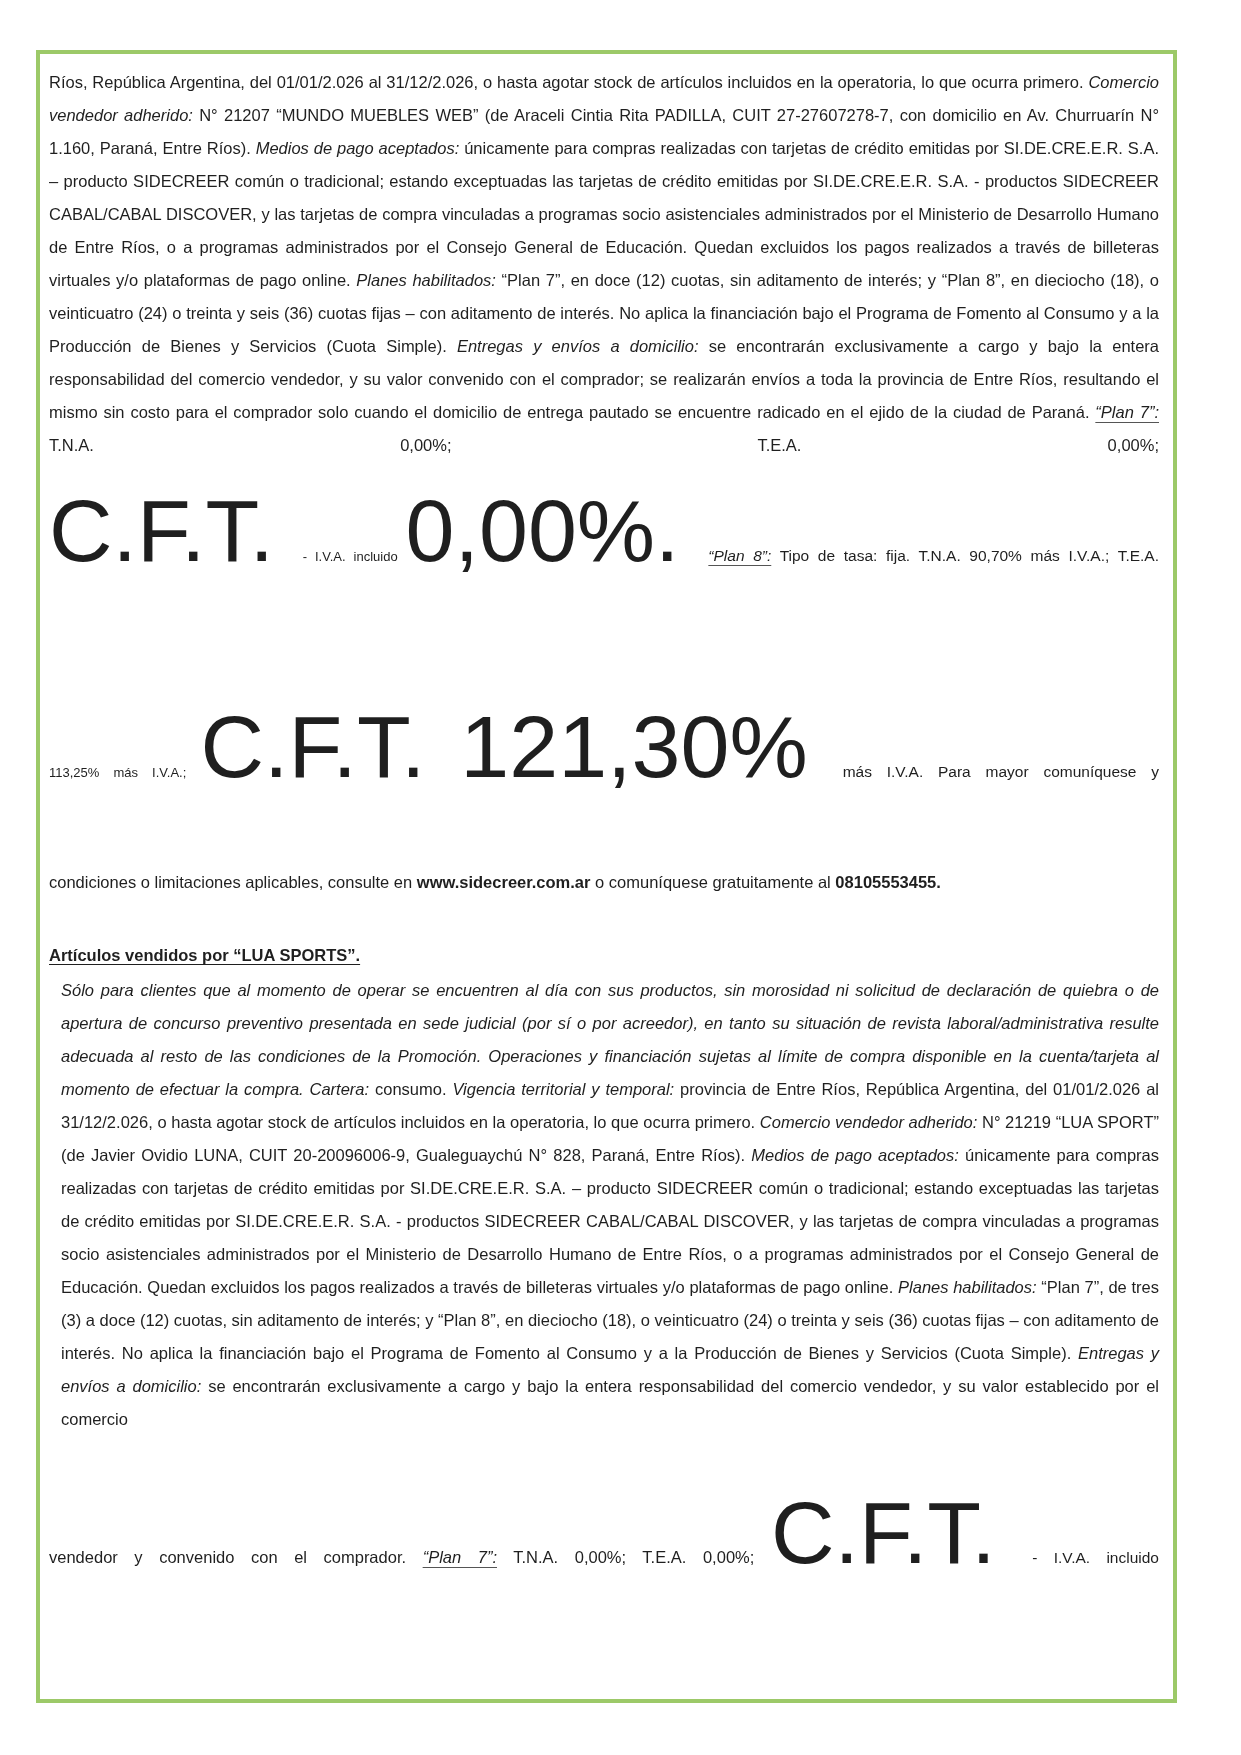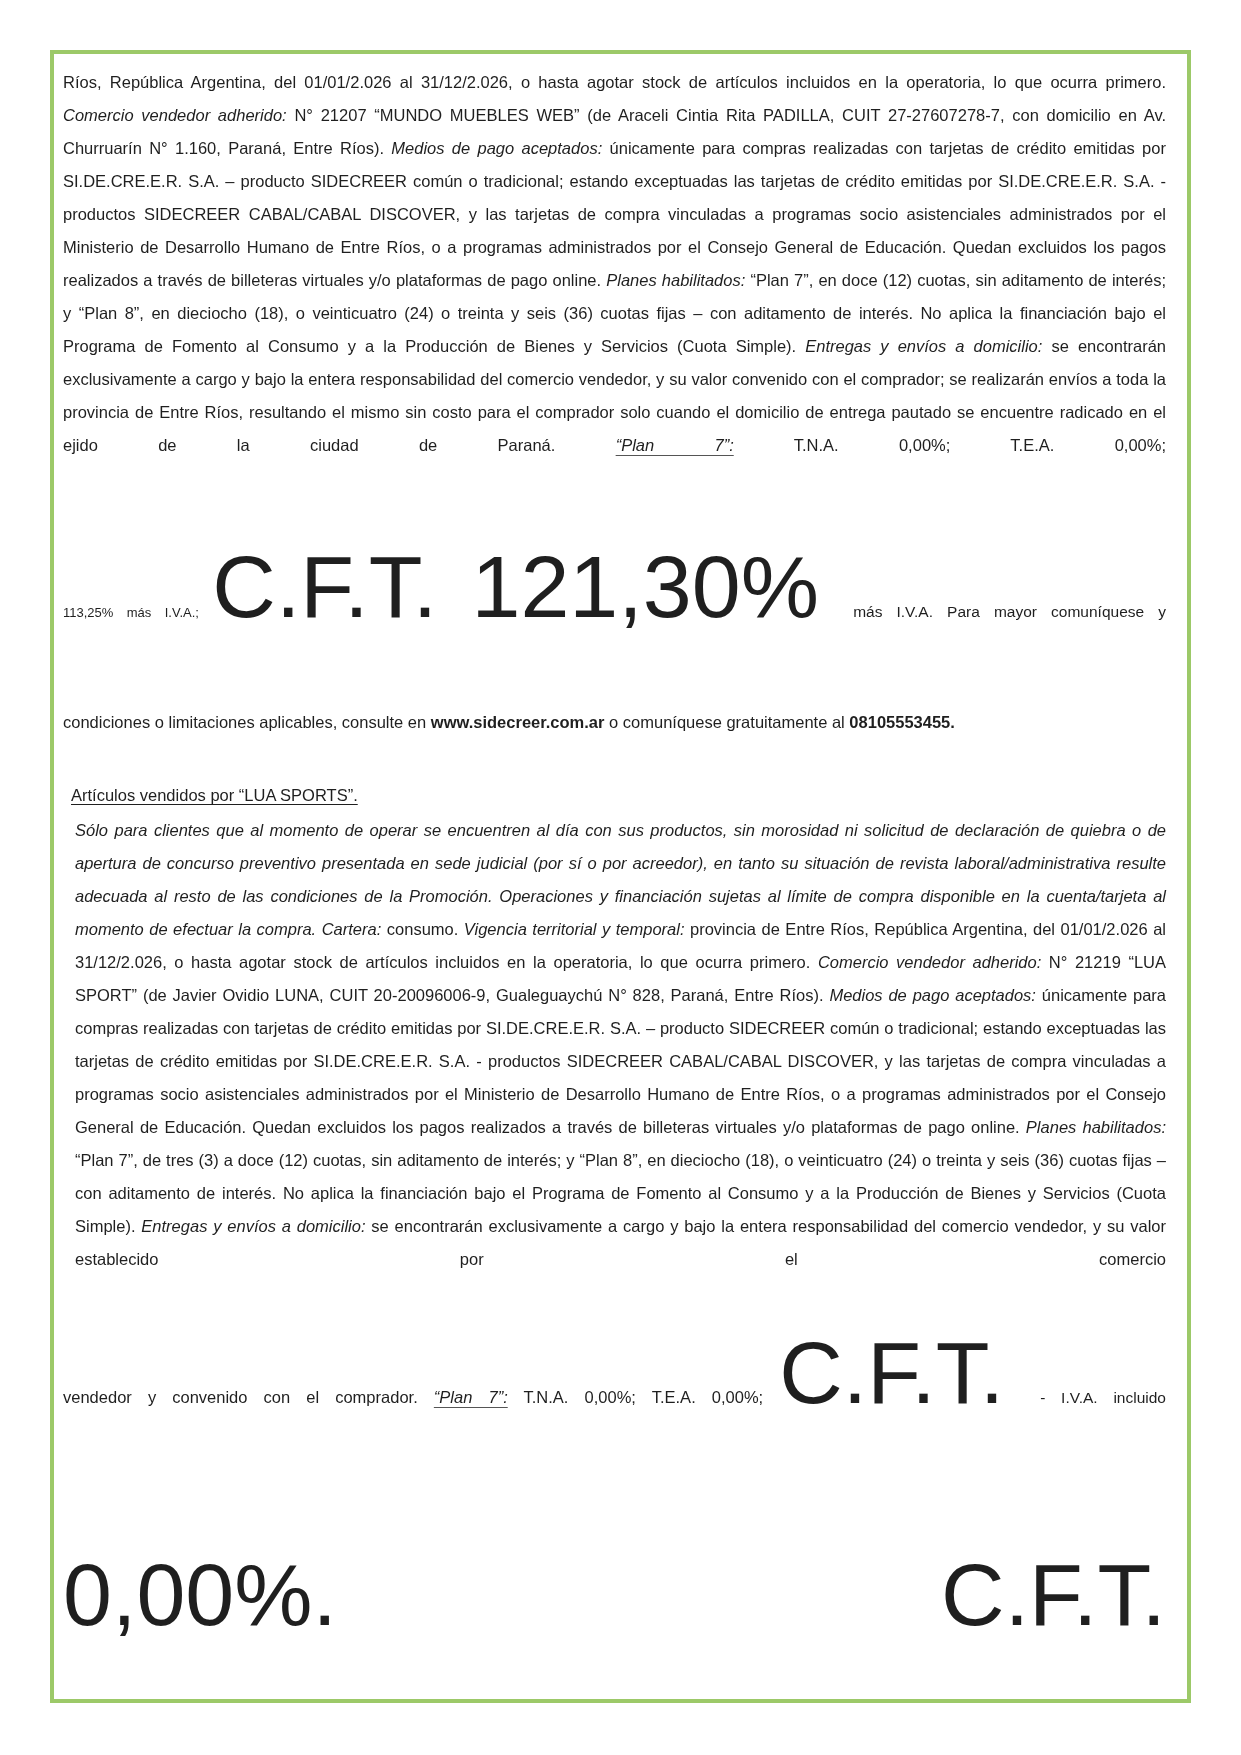--- a/index.html
+++ b/index.html
@@ -5,53 +5,56 @@
   :root{
     --frame-border:#9cc968;
     --text:#1f1f1f;
   }
   html,body{margin:0;padding:0;}
   body{
     width:1241px;height:1755px;position:relative;background:#ffffff;
     font-family:"Liberation Sans","DejaVu Sans",sans-serif;color:var(--text);
   }
   .frame{
-    position:absolute;left:50px;top:50px;width:1141px;height:1653px;
+    position:absolute;left:36px;top:50px;width:1141px;height:1653px;
     box-sizing:border-box;border:4px solid var(--frame-border);
-    padding:12px 21px 0 9px;background:#ffffff;overflow:hidden;
+    padding:12px 14px 0 9px;background:#ffffff;overflow:hidden;
   }
   .block{font-size:16.5px;line-height:33px;text-align:justify;}
   .jall{text-align-last:justify;}
   .cft-line{
     font-size:16.5px;line-height:98px;text-align:justify;text-align-last:justify;
     padding:20px 0 16px;
   }
   .it{font-style:italic;}
   .itu{font-style:italic;text-decoration:underline;text-decoration-color:#555;text-underline-offset:4px;}
   .b{font-weight:bold;}
   .big{font-size:88px;line-height:98px;}
   .sm{font-size:15.5px;}
   .xs{font-size:13px;}
-  .hd{font-weight:normal;margin-top:40px;text-align:left;margin-left:8px;}
+  .hd{font-weight:bold;margin-top:40px;text-align:left;}
   .hd-u{text-decoration:underline;text-underline-offset:3px;}
   #cft-line-2{margin-top:56px;}
   #contact-line{margin-top:28px;}
   #para2{margin-top:2px;margin-left:12px;}
   #cft-line-3{margin-top:28px;}
   #cft-line-4{margin-top:63px;}
 </style>
 </head>
 <body>
 
 <div class="frame">
 
   <div class="block jall" id="para1">
     <span>Ríos, República Argentina, del 01/01/2.026 al 31/12/2.026, o hasta agotar stock de artículos incluidos en la operatoria, lo que ocurra primero. </span><span class="it">Comercio vendedor adherido: </span><span>N° 21207 “MUNDO MUEBLES WEB” (de Araceli Cintia Rita PADILLA, CUIT 27-27607278-7, con domicilio en Av. Churruarín N° 1.160, Paraná, Entre Ríos). </span><span class="it">Medios de pago aceptados: </span><span>únicamente para compras realizadas con tarjetas de crédito emitidas por SI.DE.CRE.E.R. S.A. – producto SIDECREER común o tradicional; estando exceptuadas las tarjetas de crédito emitidas por SI.DE.CRE.E.R. S.A. - productos SIDECREER CABAL/CABAL DISCOVER, y las tarjetas de compra vinculadas a programas socio asistenciales administrados por el Ministerio de Desarrollo Humano de Entre Ríos, o a programas administrados por el Consejo General de Educación. Quedan excluidos los pagos realizados a través de billeteras virtuales y/o plataformas de pago online. </span><span class="it">Planes habilitados: </span><span>“Plan 7”, en doce (12) cuotas, sin aditamento de interés; y “Plan 8”, en dieciocho (18), o veinticuatro (24) o treinta y seis (36) cuotas fijas – con aditamento de interés. No aplica la financiación bajo el Programa de Fomento al Consumo y a la Producción de Bienes y Servicios (Cuota Simple). </span><span class="it">Entregas y envíos a domicilio: </span><span>se encontrarán exclusivamente a cargo y bajo la entera responsabilidad del comercio vendedor, y su valor convenido con el comprador; se realizarán envíos a toda la provincia de Entre Ríos, resultando el mismo sin costo para el comprador solo cuando el domicilio de entrega pautado se encuentre radicado en el ejido de la ciudad de Paraná. </span><span class="itu">“Plan 7”:</span><span> T.N.A. 0,00%; T.E.A. 0,00%;</span>
   </div>
 
+  <div class="cft-line" id="cft-line-1">
+    <span class="big">C.F.T. </span><span class="xs">- I.V.A. incluido </span><span class="big">0,00%. </span><span class="sm itu">“Plan 8”:</span><span class="sm"> Tipo de tasa: fija. T.N.A. 90,70% más I.V.A.; T.E.A.</span>
+  </div>
 
   <div class="cft-line" id="cft-line-2">
     <span class="xs">113,25% más I.V.A.; </span><span class="big">C.F.T. 121,30% </span><span class="sm">más I.V.A. Para mayor comuníquese y</span>
   </div>
 
   <div class="block" id="contact-line">
     <span>condiciones o limitaciones aplicables, consulte en </span><span class="b">www.sidecreer.com.ar</span><span> o comuníquese gratuitamente al </span><span class="b">08105553455.</span>
   </div>
 
   <div class="block hd">

